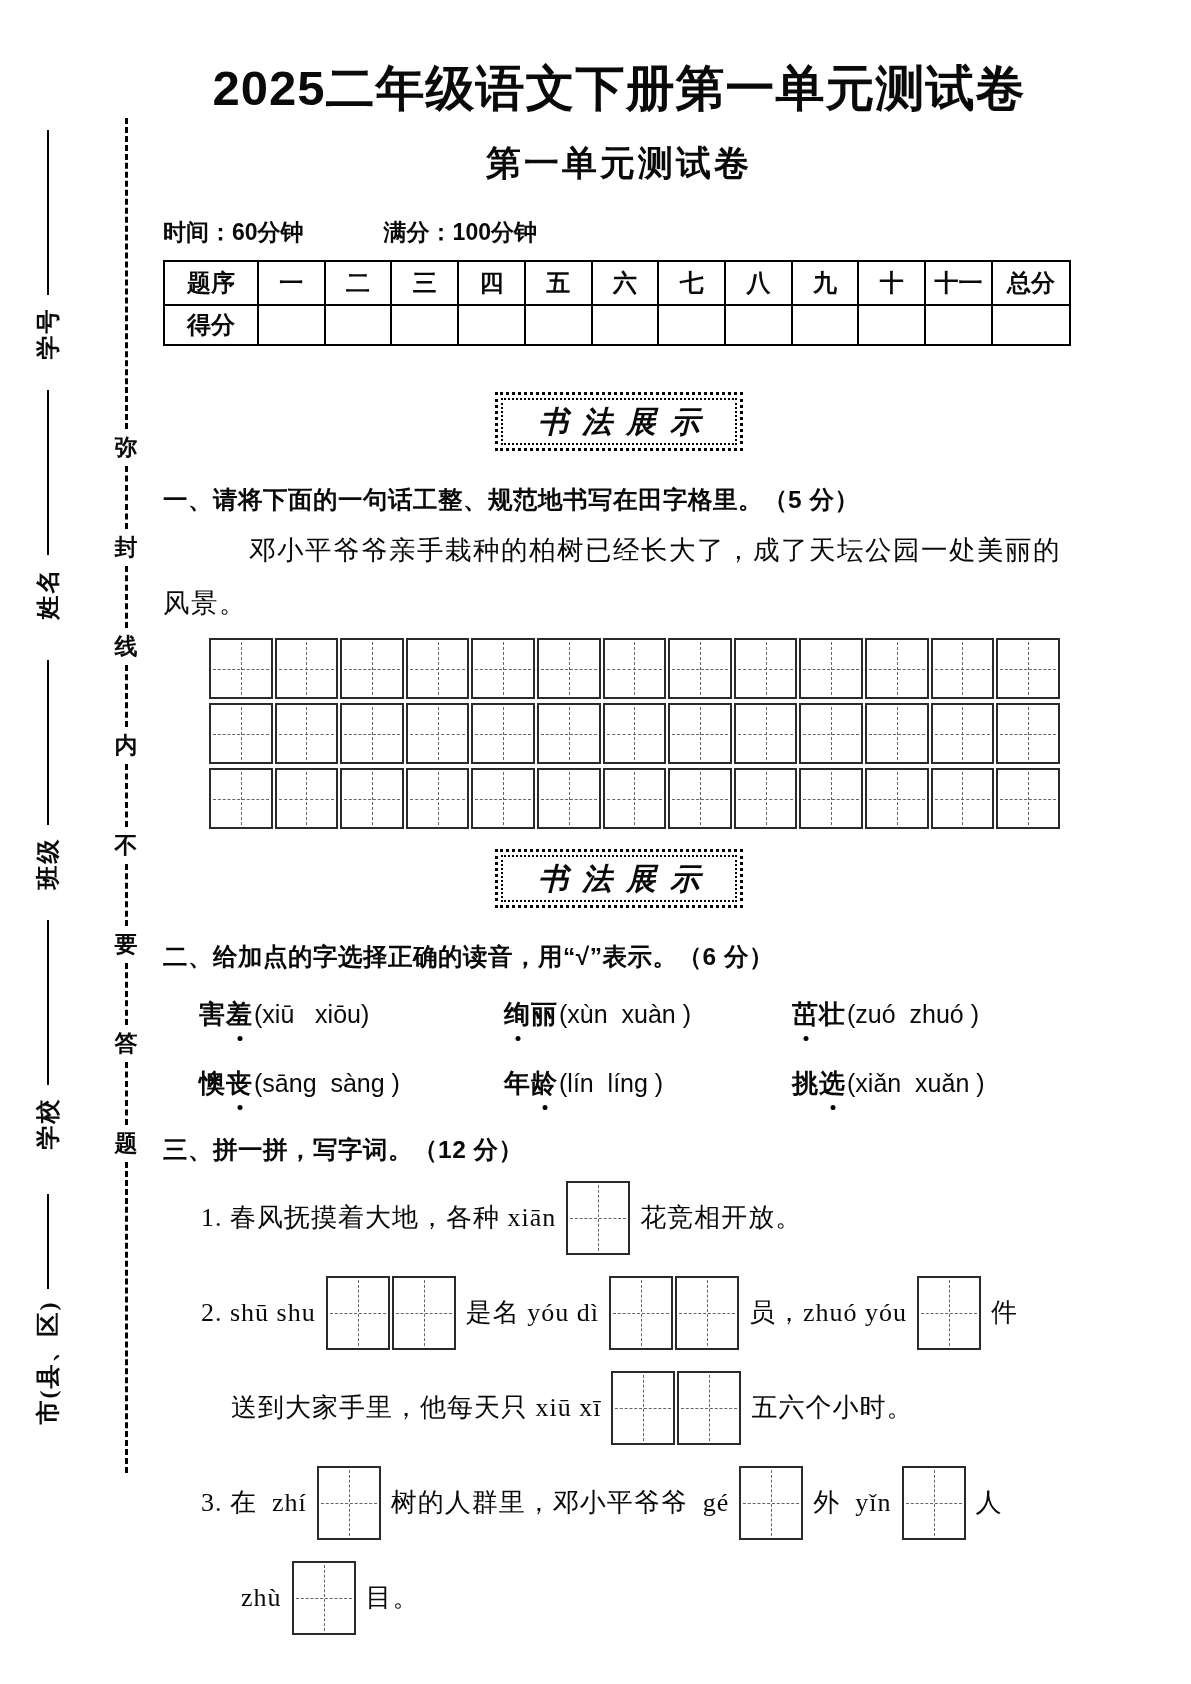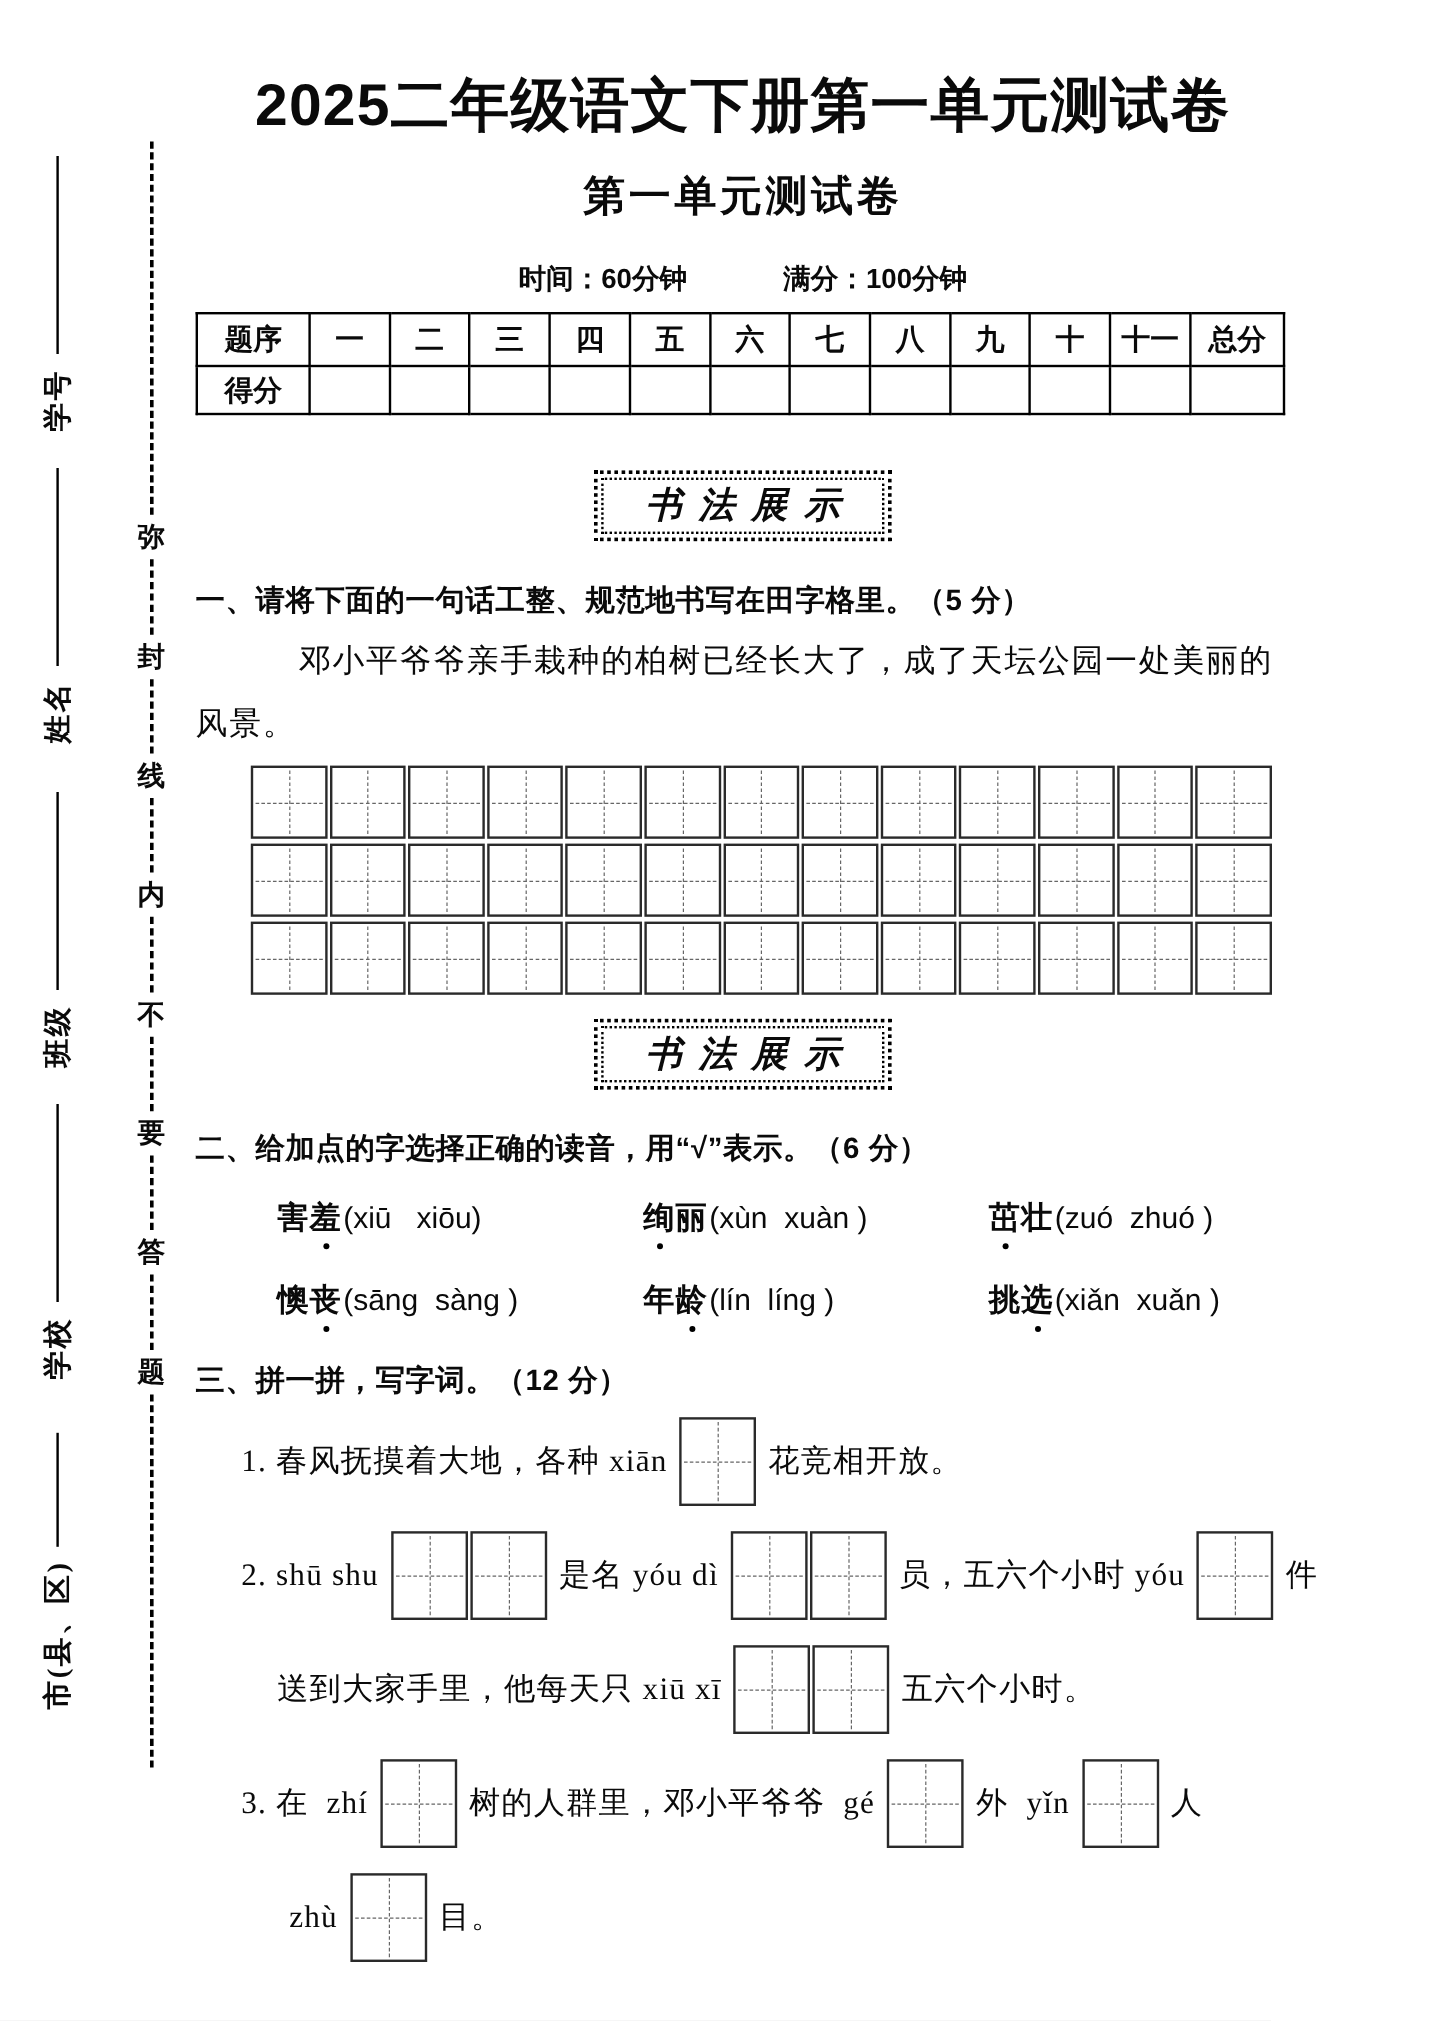--- a/index.html
+++ b/index.html
@@ -22,21 +22,21 @@
     position:absolute;left:110px;top:118px;height:1355px;width:32px;
     display:flex;flex-direction:column;align-items:center;gap:7px;
   }
   .dash-seg{flex:1 1 0;width:0;border-left:3px dashed #000;min-height:12px;}
   .dash-seg.long{flex:5 1 0;}
   .seal-char{font-size:23px;font-weight:700;line-height:1;font-family:"Liberation Serif","DejaVu Serif",serif;}
   
   .main{position:absolute;left:163px;top:0;width:912px;}
   .title{margin-top:60px;text-align:center;font-size:49px;line-height:1.15;font-weight:900;letter-spacing:1px;}
   .subtitle{margin-top:24px;text-align:center;font-size:35px;font-weight:700;letter-spacing:3px;}
-  .time-row{margin-top:30px;display:flex;justify-content:center;gap:80px;font-size:23px;font-weight:700;}
+  .time-row{margin-top:30px;display:flex;gap:80px;font-size:23px;font-weight:700;}
   
   table.score{margin-top:12px;border-collapse:collapse;width:908px;table-layout:fixed;}
   table.score td{border:2.5px solid #000;text-align:center;font-size:24px;font-weight:700;padding:0;}
   table.score tr.hdr td{height:42px;}
   table.score tr.scr td{height:38px;}
   td.stub{width:92px;}
   td.total{width:76px;margin-top:27px;}
   
   .badge-wrap{text-align:center;}
   .badge-wrap.first{margin-top:46px;}
@@ -59,21 +59,21 @@
     position:relative;box-sizing:border-box;width:63.6px;height:61px;
     border:2px solid #2a2a2a;background:#fff;flex:0 0 auto;display:inline-block;
   }
   .tzg::before{content:"";position:absolute;left:50%;top:2px;bottom:2px;border-left:1.5px dashed #666;}
   .tzg::after{content:"";position:absolute;top:50%;left:2px;right:2px;border-top:1.5px dashed #666;}
   
   .q2-grid{
     margin-top:24px;padding-left:36px;display:grid;
     grid-template-columns:305px 288px auto;row-gap:34px;font-size:26px;
   }
-  .q2-word{font-family:Liberation Serif, serif;font-weight:600;letter-spacing:1px;margin-left:32px;}
+  .q2-word{font-family:Liberation Serif, serif;font-weight:600;letter-spacing:1px;}
   .em-dot{position:relative;display:inline-block;}
   .em-dot::after{
     content:"";position:absolute;left:50%;bottom:-9px;width:5px;height:5px;
     background:#000;border-radius:50%;transform:translateX(-50%);
   }
   .q2-opts{white-space:pre;margin-left:1px;font-size:25px;}
   
   .q3-lines{margin-top:4px;}
   .q3-line{display:flex;align-items:center;gap:10px;min-height:95px;font-size:26px;text-align:center;}
   .q3-text{font-family:"Liberation Serif","DejaVu Serif",serif;letter-spacing:1px;white-space:pre;}
@@ -256,21 +256,21 @@
           <span class="q3-text">2. shū shu</span>
           <span class="wbox-group">
             <span class="tzg wbox"></span>
             <span class="tzg wbox"></span>
           </span>
           <span class="q3-text">是名 yóu dì</span>
           <span class="wbox-group">
             <span class="tzg wbox"></span>
             <span class="tzg wbox"></span>
           </span>
-          <span class="q3-text">员，五六个小时 yóu</span>
+          <span class="q3-text">员，zhuó yóu</span>
           <span class="wbox-group">
             <span class="tzg wbox"></span>
           </span>
           <span class="q3-text">件</span>
         </div>
         <div class="q3-line" style="padding-left: 68px;">
           <span class="q3-text">送到大家手里，他每天只 xiū xī</span>
           <span class="wbox-group">
             <span class="tzg wbox"></span>
             <span class="tzg wbox"></span>

